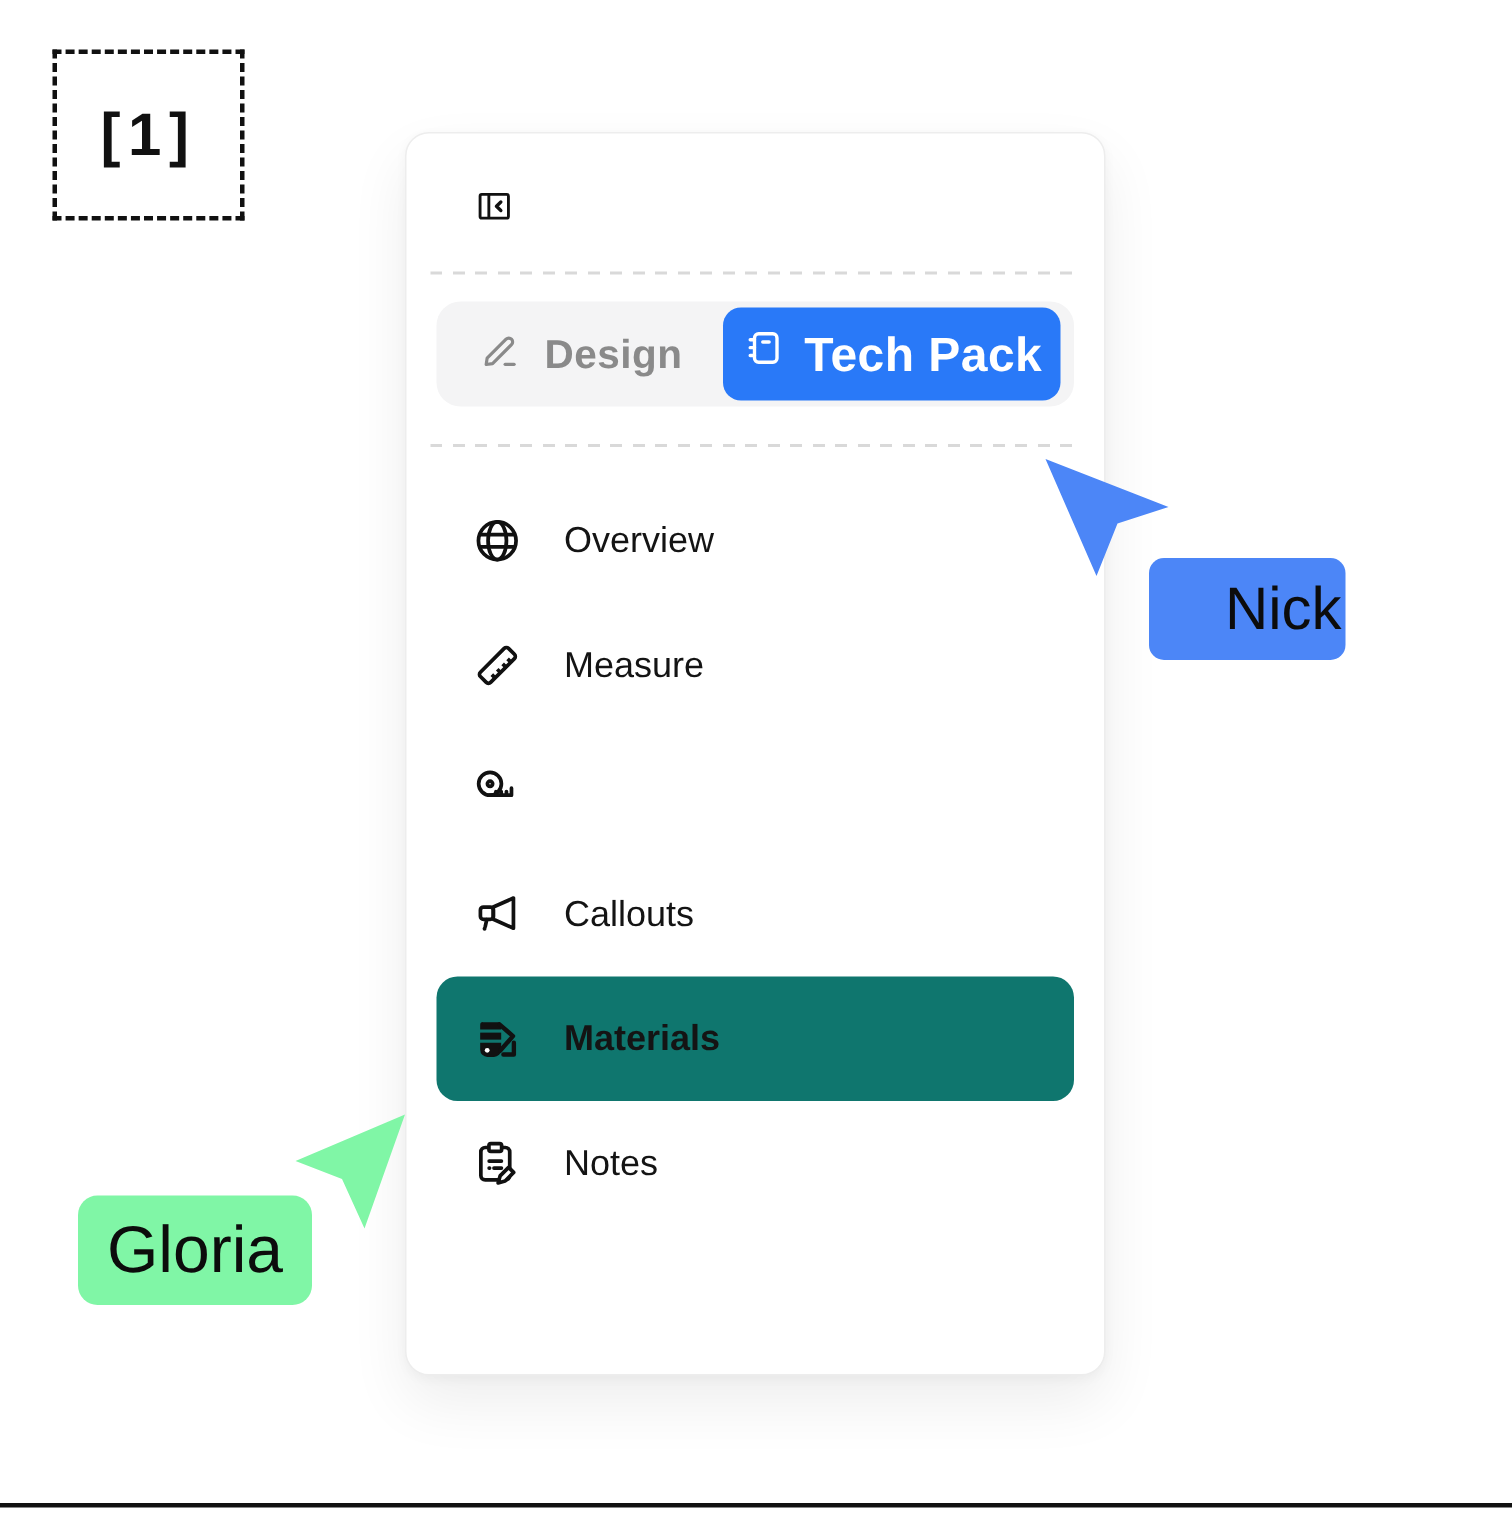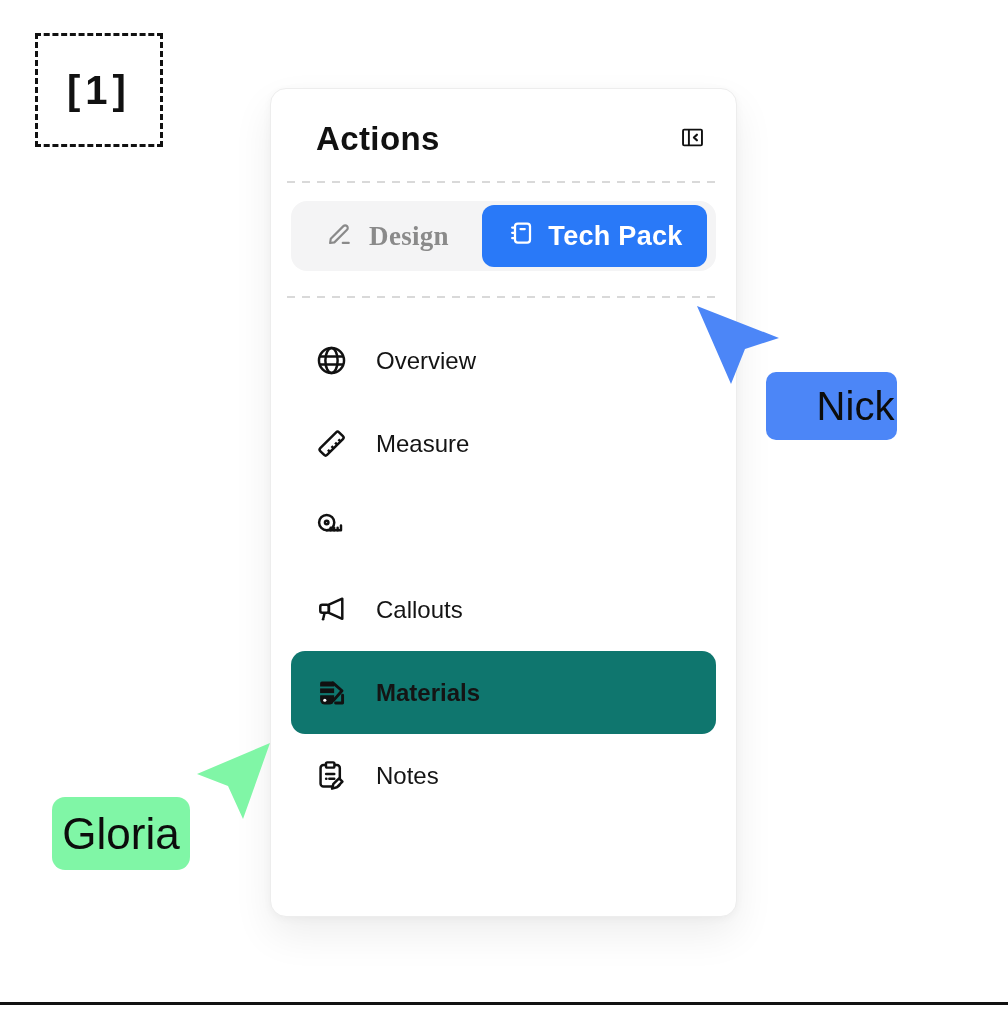--- a/index.html
+++ b/index.html
@@ -68,31 +68,31 @@
     background: #f4f4f5;
     border-radius: 16px;
     display: flex;
   }
   .tab-design {
     width: 192px; height: 100%;
     display: flex; align-items: center; justify-content: center; gap: 14px;
     color: #8a8a8a;
     font-size: 27px; font-weight: 700; letter-spacing: 0.3px;
     background: none; border: none; cursor: pointer;
-    font-family: Liberation Serif, serif;
+    font-family: Liberation Sans, sans-serif;
   }
   .tab-design svg { width: 30px; height: 30px; }
   .tab-techpack {
     position: absolute;
     top: 4px; bottom: 4px; right: 9px;
     width: 225px;
     border-radius: 12px;
     display: flex; align-items: center; justify-content: center; gap: 12px;
     color: #ffffff;
-    font-size: 27px; font-weight: 700; letter-spacing: 0.3px;
+    font-size: 32px; font-weight: 700; letter-spacing: 0.3px;
     border: none; cursor: pointer;
     font-family: inherit;
   }
   .tab-techpack svg { width: 30px; height: 30px; }
 
   
   .menu { margin: 21px 20px 0; }
   .menu-item {
     height: 83px;
     display: flex; align-items: center;
@@ -121,21 +121,21 @@
     color: #0c0c0c;
   }
   .label-nick {
     left: 766px; top: 372px;
     width: 131px; height: 68px;
     border-radius: 10px;
     font-size: 40px;
   }
   .label-gloria {
     left: 52px; top: 797px;
-    width: 138px; height: 73px;
+    width: 156px; height: 73px;
     border-radius: 13px;
     font-size: 44px;
   }
 
   
   .bottom-rule {
     position: absolute;
     left: 0; top: 1002px;
     width: 1008px; height: 3px;
     background: #111;
@@ -146,21 +146,20 @@
 
 <div class="canvas">
 
   <div class="index-box">
     <span>[1]</span>
   </div>
 
   <div class="panel">
 
     <div class="panel-header">
-      <span class="panel-title">Actions</span>
       <button class="collapse-btn">
         <span>
           <svg viewBox="0 0 24 24" fill="none" stroke="#111" stroke-width="1.7">
             <rect x="3.6" y="5" width="16.8" height="14" rx="1"></rect>
             <path d="M8.8 5v14"></path>
             <path d="M15.9 9.5 13.3 12l2.6 2.5" stroke-width="2" stroke-linecap="round" stroke-linejoin="round"></path>
           </svg>
         </span>
       </button>
     </div>

